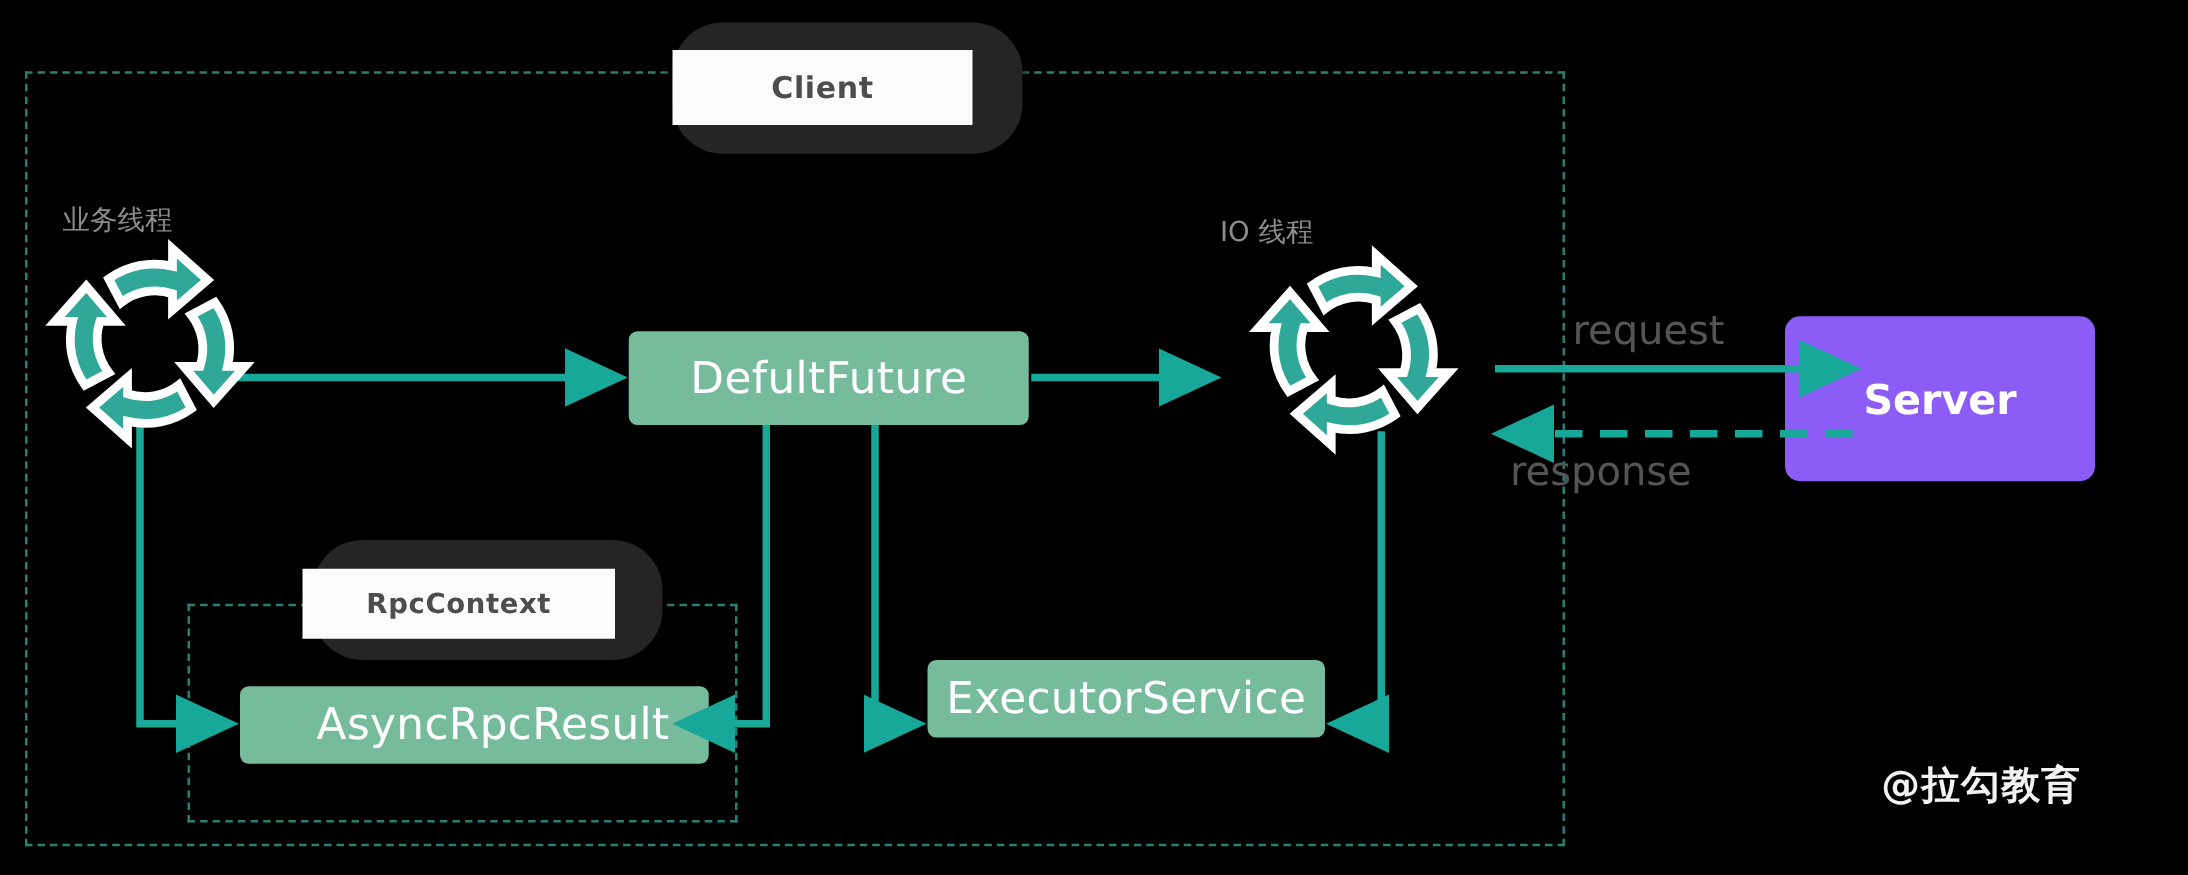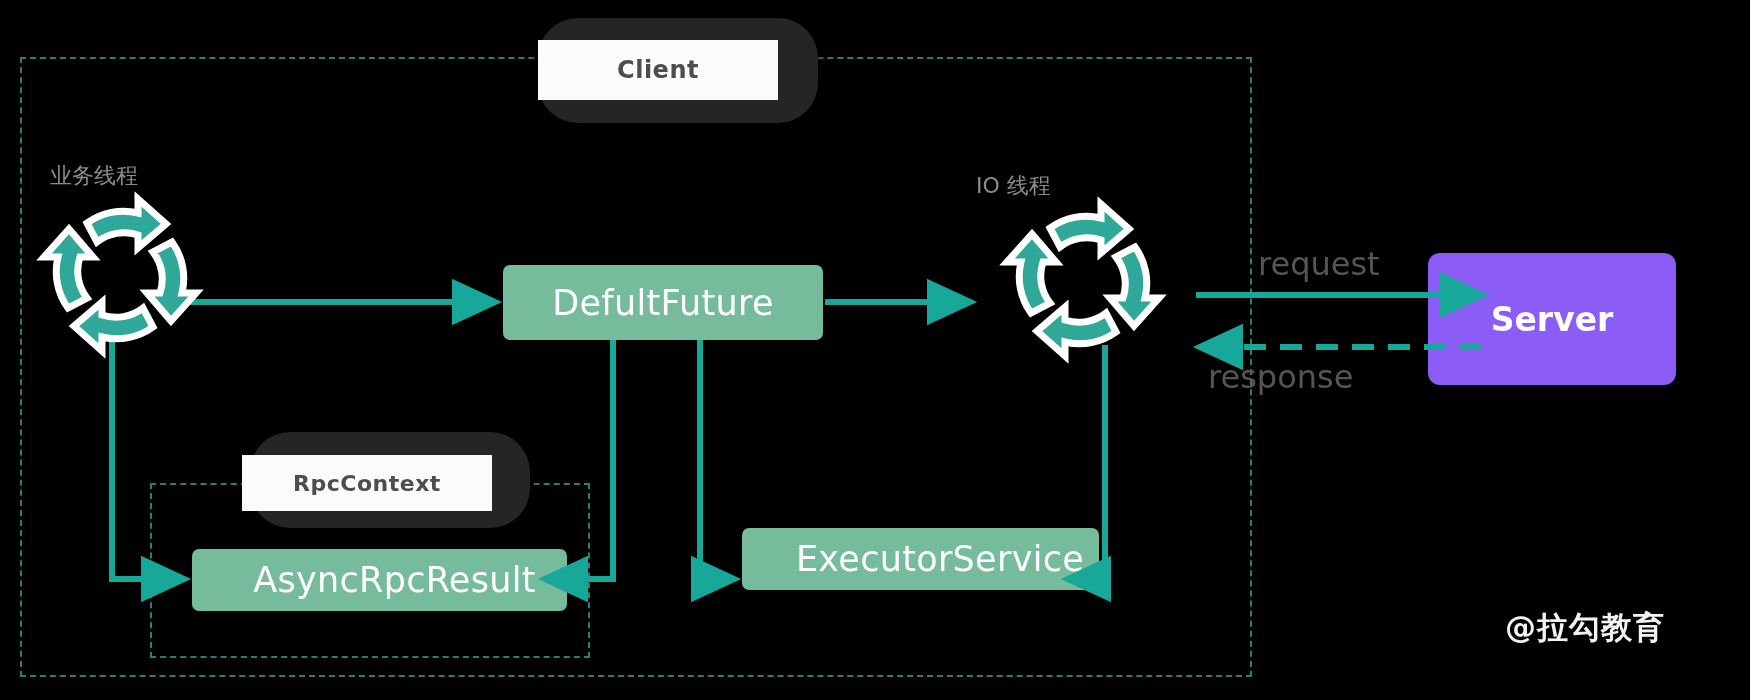--- a/index.html
+++ b/index.html
@@ -67,21 +67,21 @@
     border-radius: 7px;
     display: flex;
     align-items: center;
     justify-content: center;
     color: #ffffff;
     font-size: 35px;
     letter-spacing: 0.3px;
   }
   #box-defultfuture   { left: 503px;  top: 265px; width: 320px; height: 75px; }
   #box-asyncrpcresult { left: 192px;  top: 549px; width: 345px; height: 62px; padding-left: 30px; }
-  #box-executorservice{ left: 742px;  top: 528px; width: 318px; height: 62px; padding-left: 39px; }
+  #box-executorservice{ left: 742px;  top: 528px; width: 318px; height: 62px; }
 
   
   #box-server {
     position: absolute;
     left: 1428px;
     top: 253px;
     width: 248px;
     height: 132px;
     background: #8b5cf6;
     border-radius: 12px;

